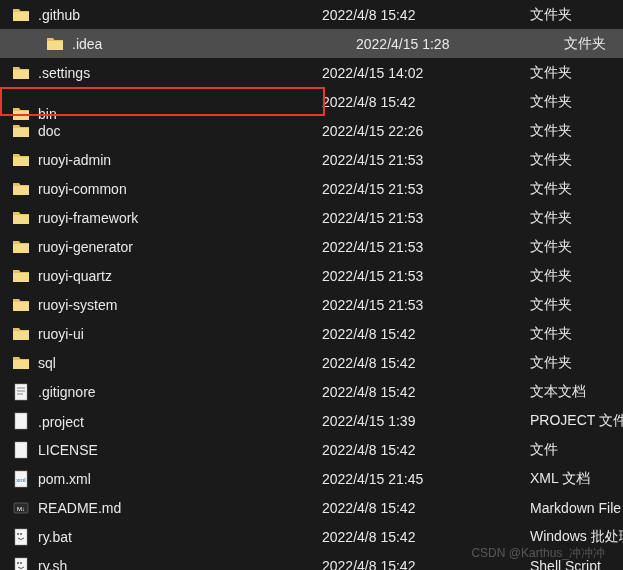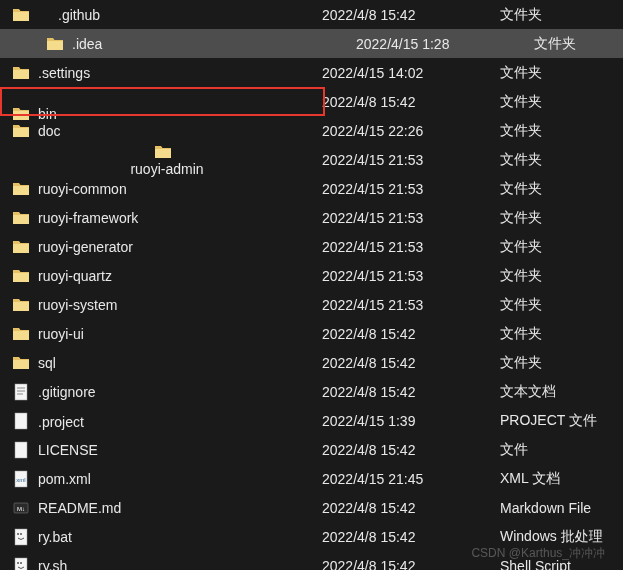--- a/index.html
+++ b/index.html
@@ -52,35 +52,36 @@
     }
     .col-date {
       width: 178px;
       flex-shrink: 0;
       white-space: nowrap;
     }
     .col-type {
       flex: 1;
       white-space: nowrap;
       overflow: hidden;
+      margin-left: 30px;
     }
     .watermark {
       position: absolute;
       right: 18px;
       bottom: 8px;
       font-size: 12px;
       color: rgba(200,200,200,0.35);
     }
   </style>
 </head>
 <body>
 
 <div class="file-list" id="list-root">
     <div class="file-row">
-      <div class="col-name" style="display: flex; align-items: center; gap: 20px;">
+      <div class="col-name" style="display: flex; align-items: center;">
         <span class="icon"><svg viewBox="0 0 18 18">
             <path fill="#e6c065" d="M1 3 L7 3 L8.5 5 L17 5 L17 15 L1 15 Z"></path>
             <path fill="#f5dc8c" d="M1 6 L17 6 L17 15 L1 15 Z"></path>
           </svg></span>
         <span>.github</span>
       </div>
       <div class="col-date">2022/4/8 15:42</div>
       <div class="col-type">文件夹</div>
     </div>
     <div class="file-row selected">
@@ -121,21 +122,21 @@
         <span class="icon"><svg viewBox="0 0 18 18">
             <path fill="#e6c065" d="M1 3 L7 3 L8.5 5 L17 5 L17 15 L1 15 Z"></path>
             <path fill="#f5dc8c" d="M1 6 L17 6 L17 15 L1 15 Z"></path>
           </svg></span>
         <span>doc</span>
       </div>
       <div class="col-date">2022/4/15 22:26</div>
       <div class="col-type">文件夹</div>
     </div>
     <div class="file-row">
-      <div class="col-name" style="display: flex; align-items: center; flex-direction: column;">
+      <div class="col-name" style="display: flex; align-items: center;">
         <span class="icon"><svg viewBox="0 0 18 18">
             <path fill="#e6c065" d="M1 3 L7 3 L8.5 5 L17 5 L17 15 L1 15 Z"></path>
             <path fill="#f5dc8c" d="M1 6 L17 6 L17 15 L1 15 Z"></path>
           </svg></span>
         <span>ruoyi-admin</span>
       </div>
       <div class="col-date">2022/4/15 21:53</div>
       <div class="col-type">文件夹</div>
     </div>
     <div class="file-row">

